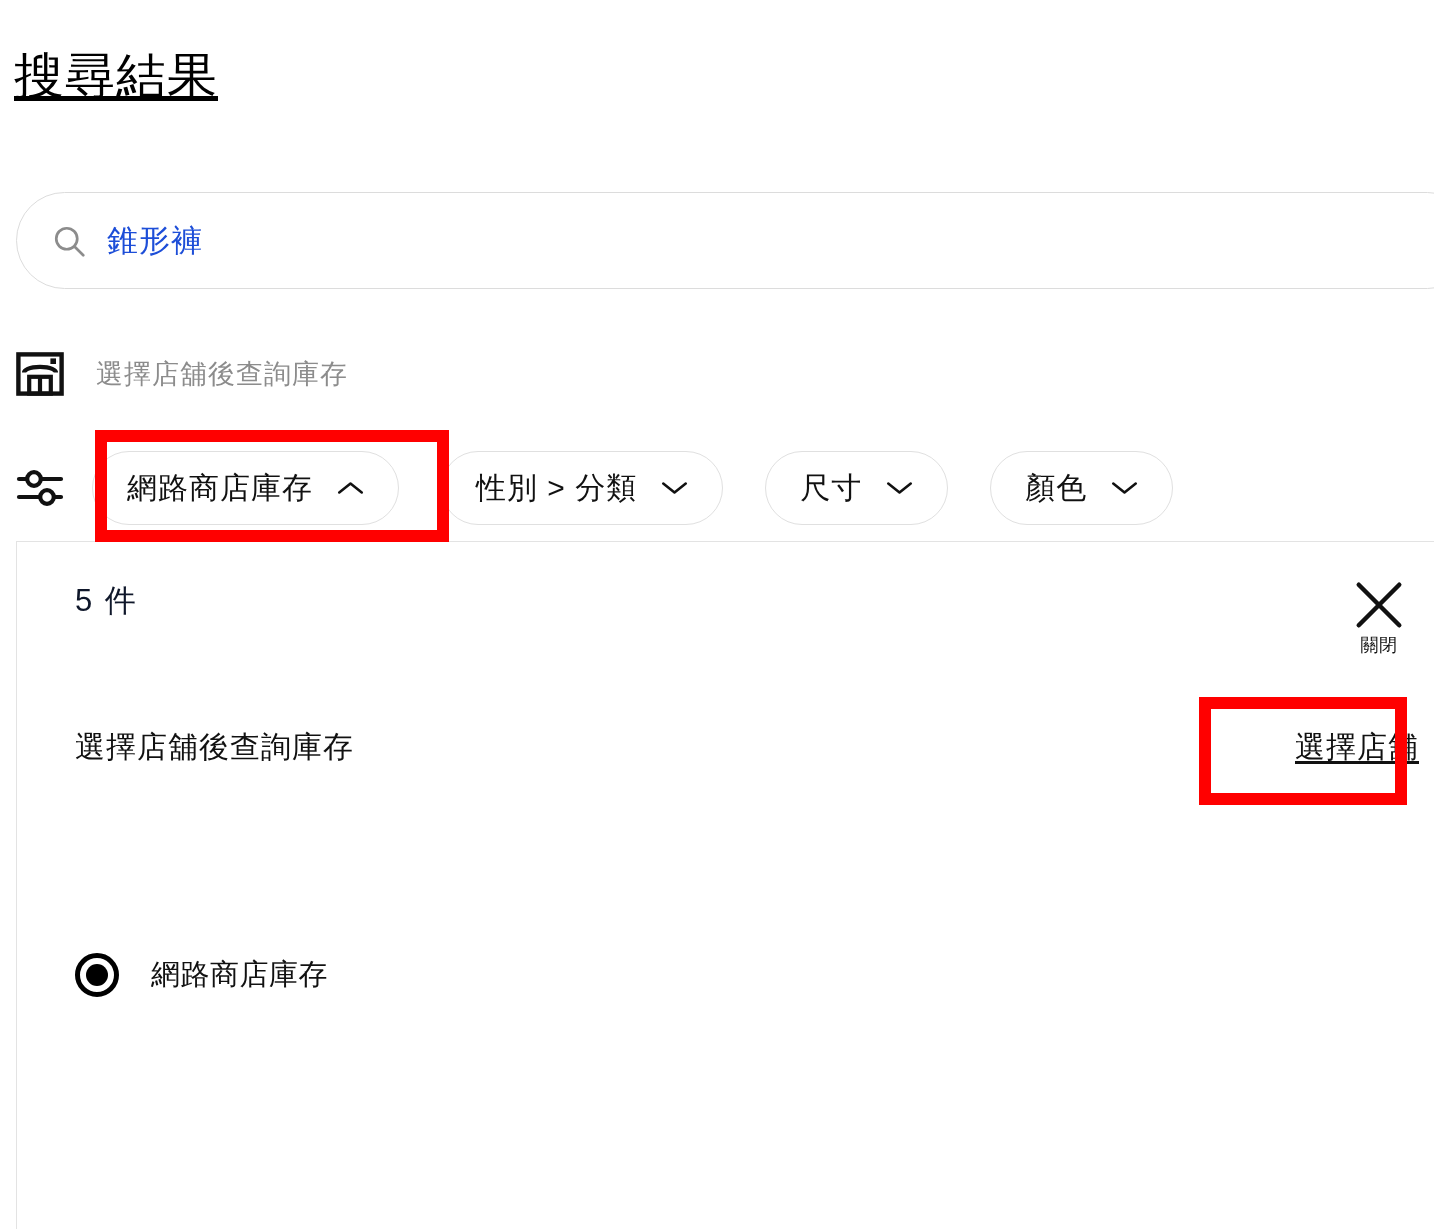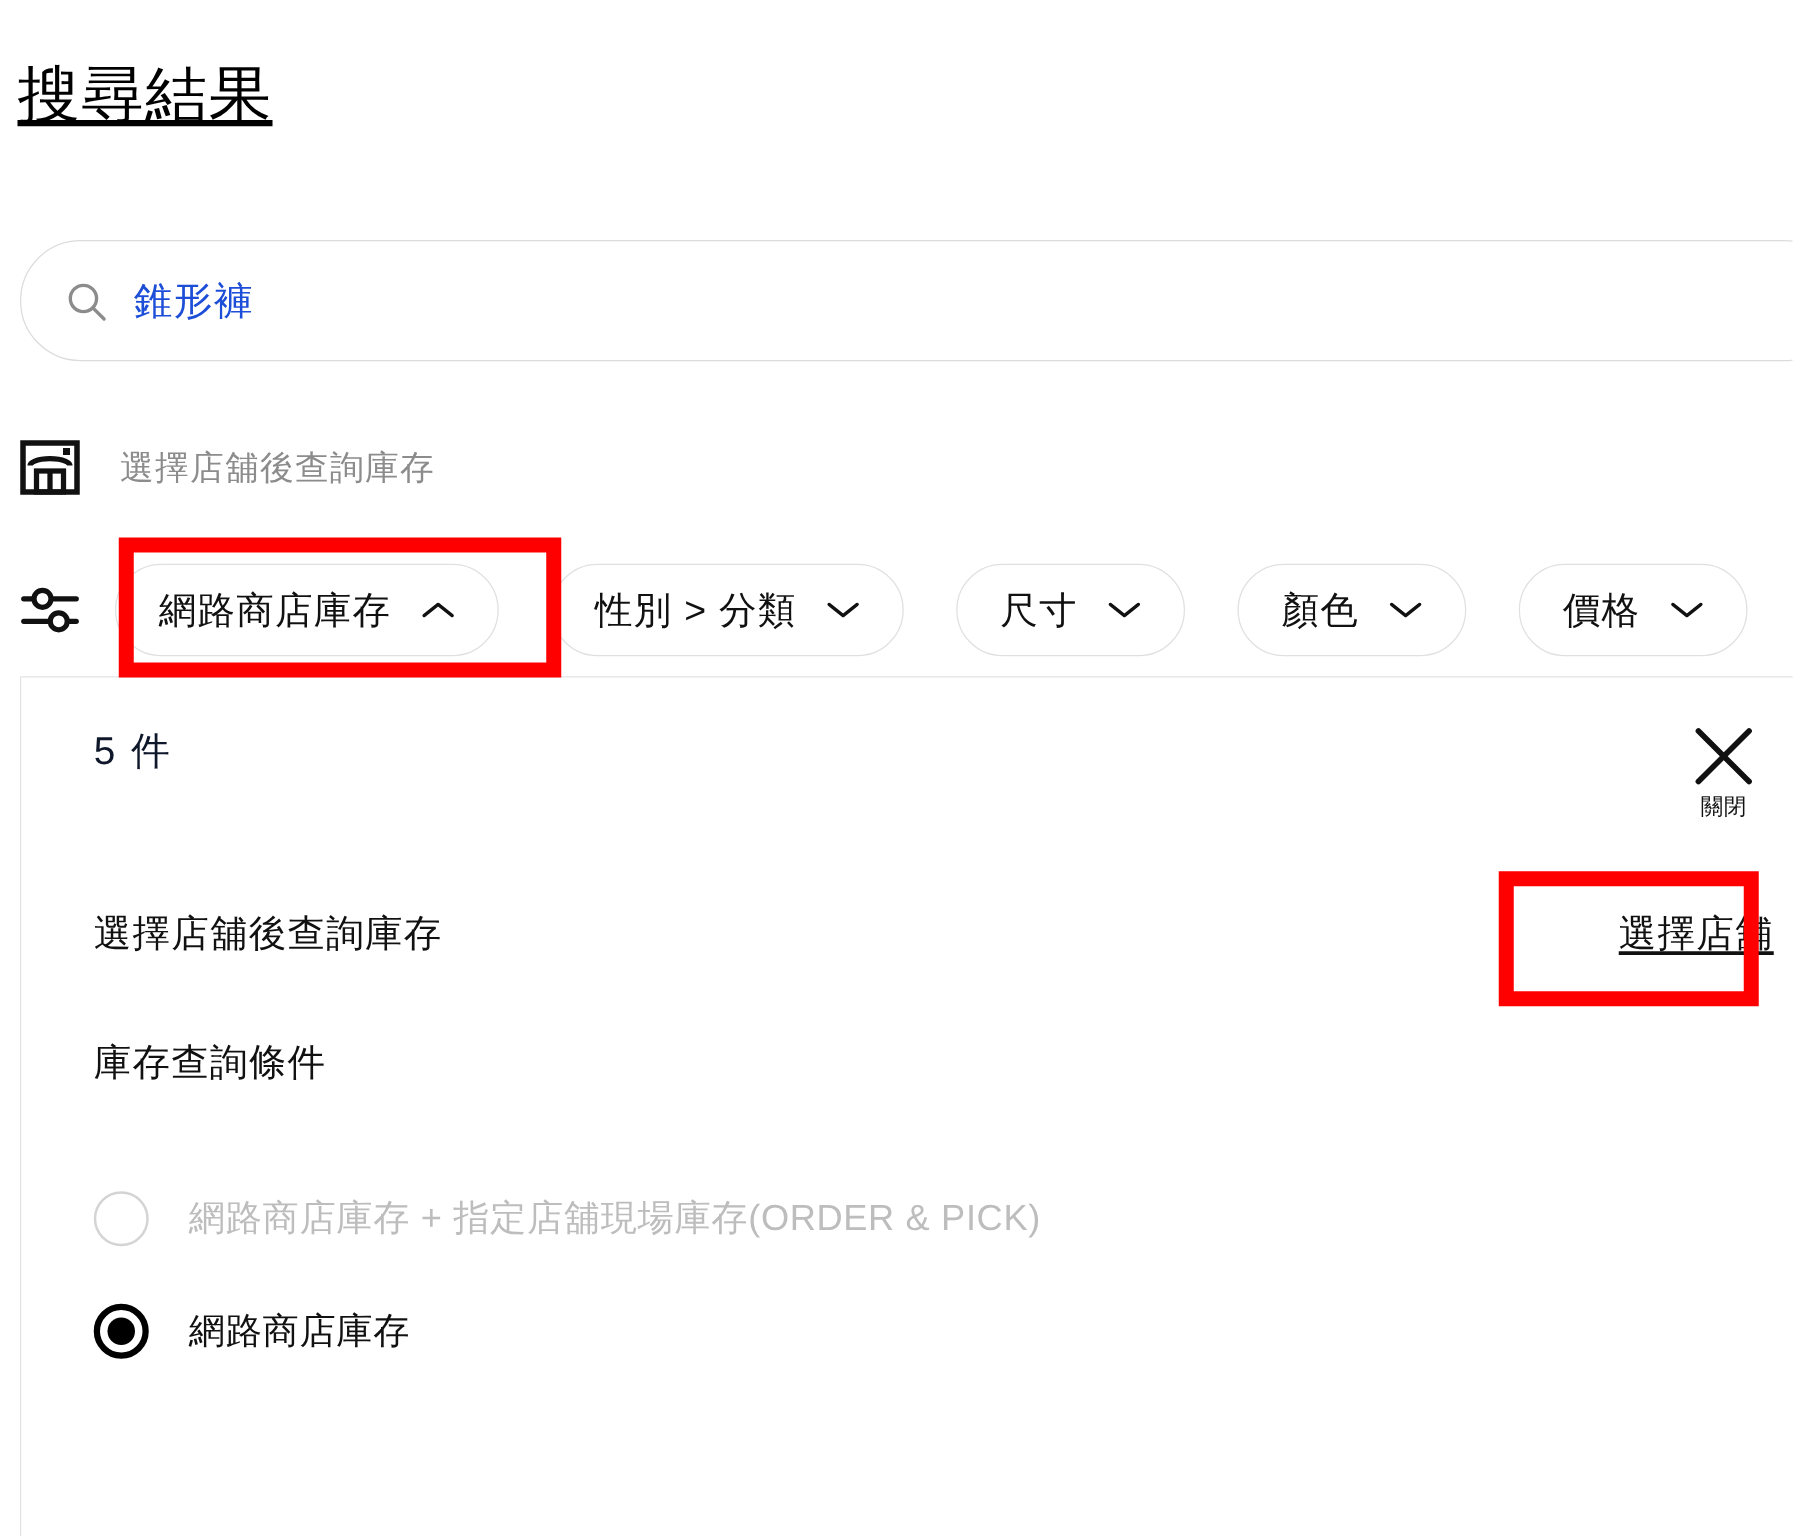--- a/index.html
+++ b/index.html
@@ -343,28 +343,20 @@
 
   <button class="chip">
     <span class="chip-label">顏色</span>
     <span>
       <svg class="caret" viewBox="0 0 24 14" fill="none" stroke="#111" stroke-width="2.3" stroke-linecap="round" stroke-linejoin="round" aria-hidden="true">
         <polyline points="2,3 12,11 22,3"></polyline>
       </svg>
     </span>
   </button>
 
-  <button class="chip">
-    <span class="chip-label">價格</span>
-    <span>
-      <svg class="caret" viewBox="0 0 24 14" fill="none" stroke="#111" stroke-width="2.3" stroke-linecap="round" stroke-linejoin="round" aria-hidden="true">
-        <polyline points="2,3 12,11 22,3"></polyline>
-      </svg>
-    </span>
-  </button>
 </div>
 
 <div class="panel-top-rule"></div>
 
 <section class="panel">
 
   <div class="panel-header">
     <div class="count-text">5 件</div>
 
     <button class="close-button">
@@ -376,27 +368,22 @@
       </span>
       <span class="close-label">關閉</span>
     </button>
   </div>
 
   <div class="store-row">
     <span class="store-row-text">選擇店舖後查詢庫存</span>
     <a class="store-link" href="#">選擇店舖</a>
   </div>
 
-  <div class="section-title">庫存查詢條件</div>
 
   <div class="radio-list">
-    <label class="radio-item disabled">
-      <span class="radio-mark"></span>
-      <span class="radio-label">網路商店庫存 + 指定店舖現場庫存(ORDER &amp; PICK)</span>
-    </label>
 
     <label class="radio-item selected">
       <span class="radio-mark"></span>
       <span class="radio-label">網路商店庫存</span>
     </label>
 
   </div>
 </section>
 
 <div class="hl-box hl-chip"></div>

